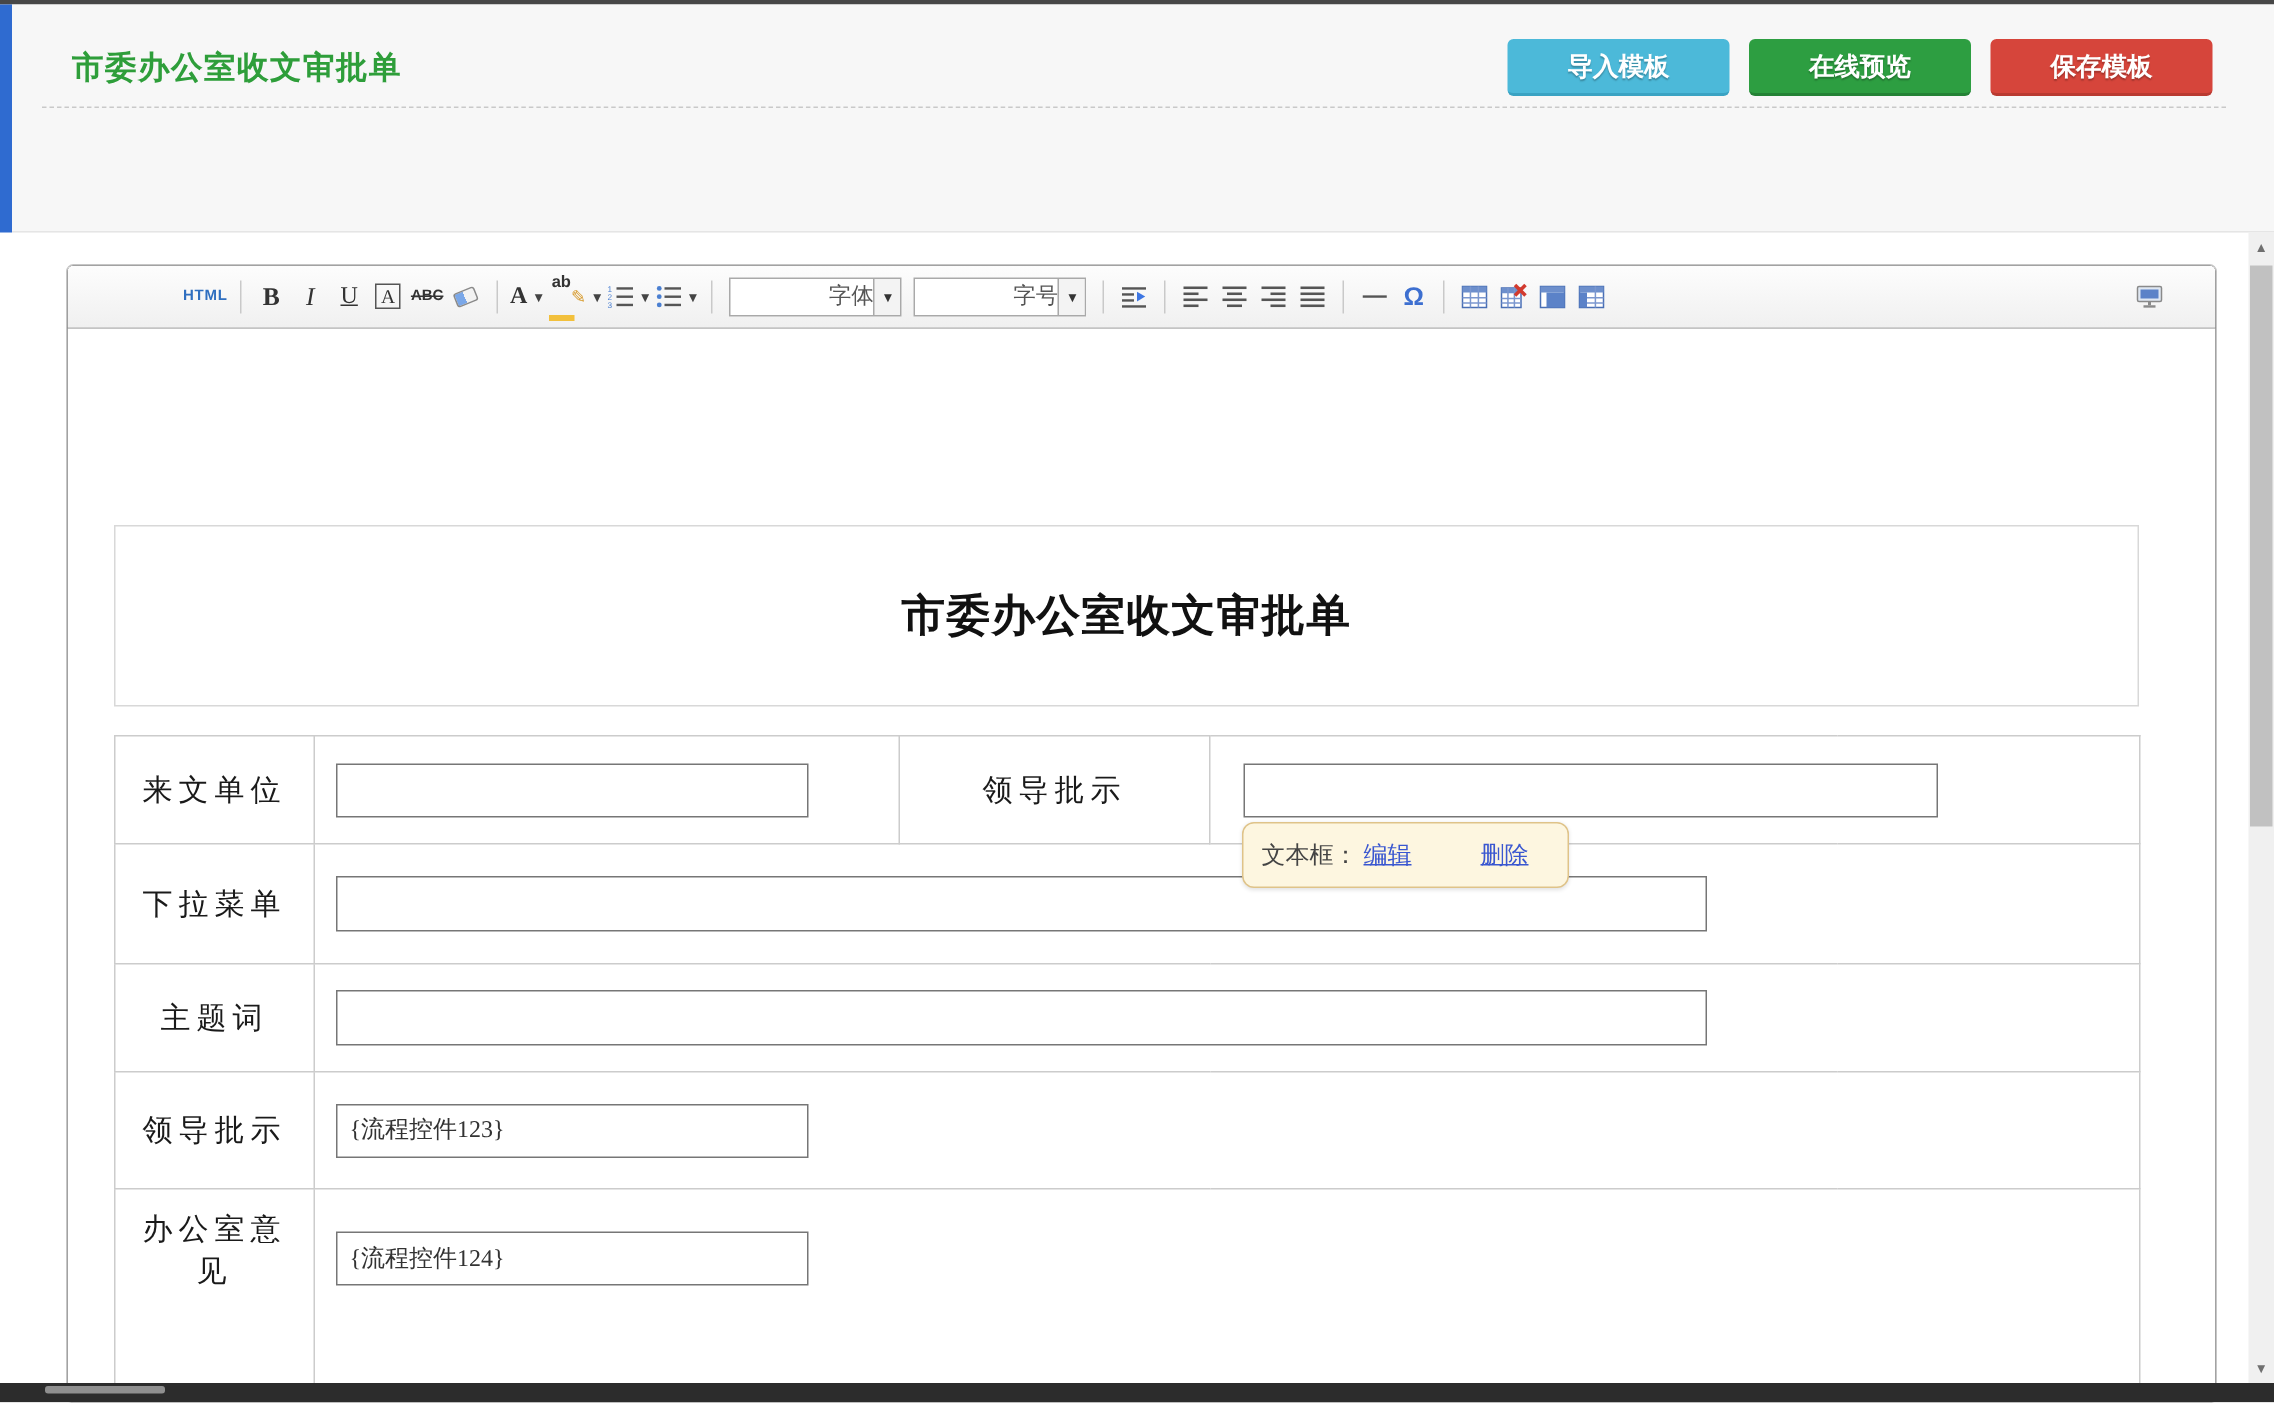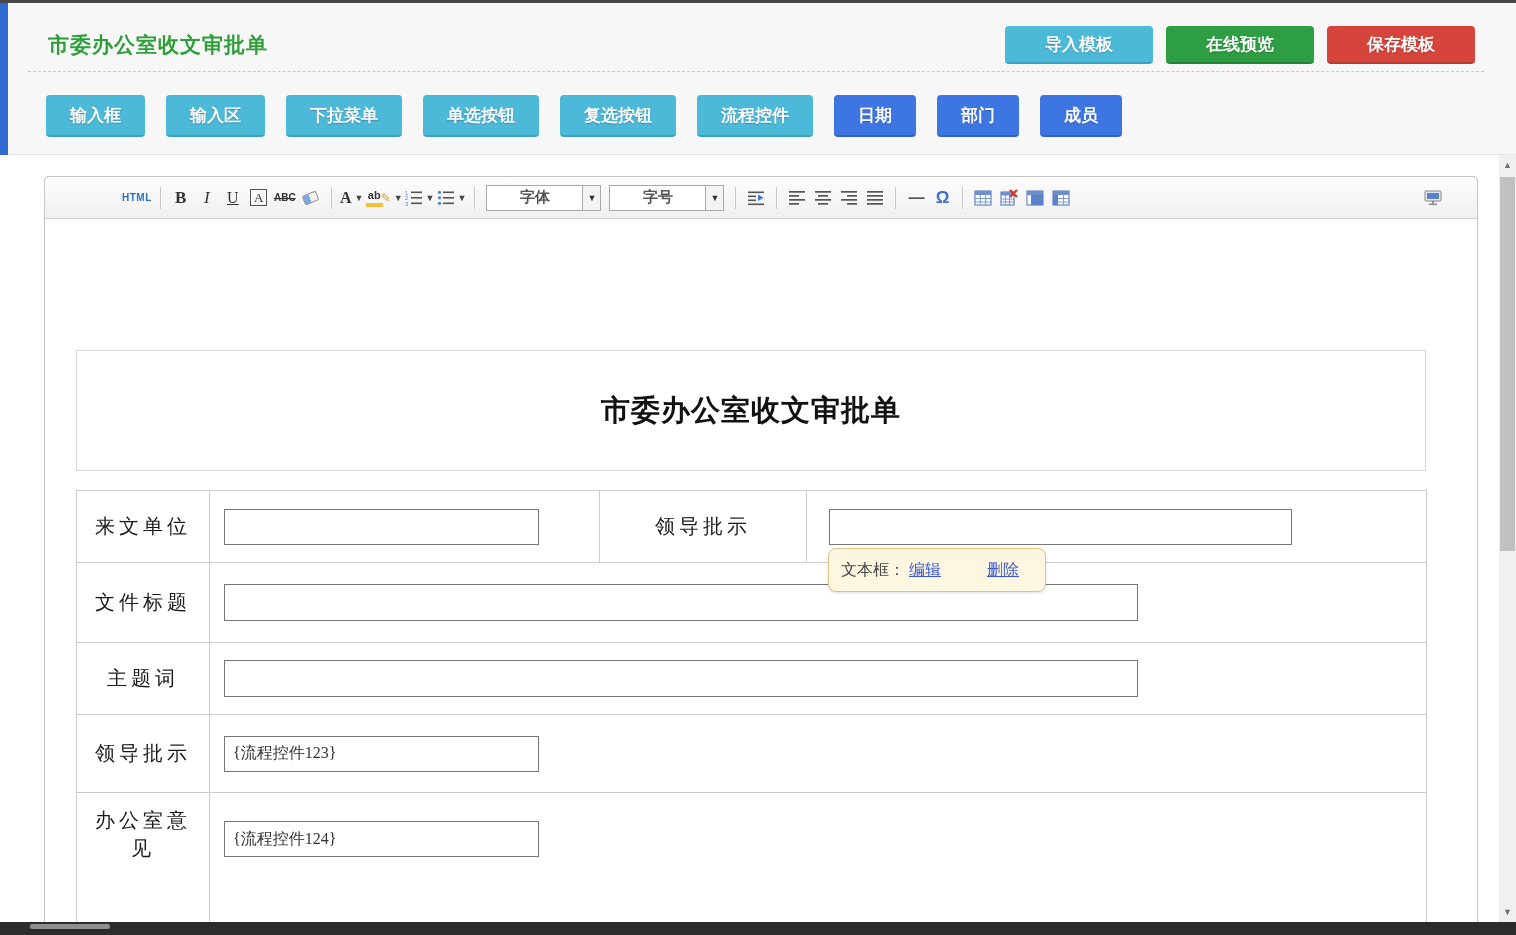--- a/index.html
+++ b/index.html
@@ -46,25 +46,25 @@
   .tsep { width:1px; height:22px; background:#c9c9c9; margin:0 7px; }
   .g-html { font-size:10px; font-weight:bold; color:#2f6fc0; letter-spacing:.5px; }
   .g-b { font-family:"Liberation Serif",serif; font-weight:bold; font-size:17px; }
   .g-i { font-family:"Liberation Serif",serif; font-style:italic; font-size:17px; }
   .g-u { font-family:"Liberation Serif",serif; font-size:16px; text-decoration:underline; }
   .g-box { font-family:"Liberation Serif",serif; font-size:13px; border:1px solid #555; padding:0 3px; line-height:15px; }
   .g-strike { font-size:10px; font-weight:bold; text-decoration:line-through; letter-spacing:0;text-align:right; }
   .eraser { width:15px; height:10px; transform:rotate(-22deg); border:1px solid #8a8a8a; border-radius:2px;
             background:linear-gradient(90deg,#7aa7e8 45%,#f2f2f2 45%); }
   .caret { font-size:9px; color:#444; margin-left:3px; }
-  .hl { position:relative; font-size:11px; font-weight:bold; line-height:11px; padding:2px 2px 2px 2px;
+  .hl { position:relative; font-size:11px; font-weight:bold; line-height:11px; padding:2px 2px 16px 2px;
         border-bottom:4px solid #f2c03c; }
   .combo { display:flex; align-items:center; width:115px; height:26px; background:#fff;
            border:1px solid #a9a9a9; margin:0 4px; cursor:pointer; }
-  .combo .val { flex:1; text-align:center; font-size:15px; color:#555;font-weight:bold; }
+  .combo .val { flex:1; text-align:right; font-size:15px; color:#555; }
   .combo .dd { width:18px; height:100%; border-left:1px solid #a9a9a9; display:flex; align-items:center;
                justify-content:center; font-size:9px; color:#333; background:#f3f3f3; }
   .g-hr { font-size:16px; font-weight:bold; color:#555; }
   .g-omega { font-size:17px; font-weight:bold; color:#3d6fd0; }
   .ti.right-end { margin-left:auto; margin-right:18px; }
 
   
   .doc { position:relative; height:717px; background:#fff; }
   .doc-title { position:absolute; left:31px; top:131px; width:1350px; height:121px;
                border:1px solid #d8d8d8; display:flex; align-items:center; justify-content:center; }
@@ -100,31 +100,20 @@
   <div class="left-blue"></div>
 
   <div class="header">
     <div class="hd-title">市委办公室收文审批单</div>
     <div class="hd-actions">
       <button class="btn action cyan">导入模板</button>
       <button class="btn action green">在线预览</button>
       <button class="btn action red">保存模板</button>
     </div>
     <div class="hd-dashed"></div>
-    <div class="hd-widgets">
-      <button class="btn cyan">输入框</button>
-      <button class="btn cyan">输入区</button>
-      <button class="btn cyan">下拉菜单</button>
-      <button class="btn cyan">单选按钮</button>
-      <button class="btn cyan">复选按钮</button>
-      <button class="btn cyan">流程控件</button>
-      <button class="btn blue">日期</button>
-      <button class="btn blue">部门</button>
-      <button class="btn blue">成员</button>
-    </div>
   </div>
 
   <div class="editor">
     <div class="toolbar">
       <span class="ti">
           <span class="g-html">HTML</span>
         </span>
       <span class="tsep"></span>
       <span class="ti g-b">B</span>
       <span class="ti g-i">I</span>
@@ -294,21 +283,21 @@
           <td class="lbl">来文单位</td>
           <td class="fld" colspan="2">
                 <input class="inp" style="width: 315px; height: 34px;">
               </td>
           <td class="lbl">领导批示</td>
           <td class="fld" colspan="4" style="padding-left:22px;">
                 <input class="inp" style="width: 463px; height: 34px;">
               </td>
         </tr>
         <tr style="height:80px;">
-          <td class="lbl">文件标题</td>
+          <td class="lbl">下拉菜单</td>
           <td class="fld" colspan="7">
                 <input class="inp" style="width: 914px; height: 37px;">
               </td>
         </tr>
         <tr style="height:72px;">
           <td class="lbl">主题词</td>
           <td class="fld" colspan="7">
                 <input class="inp" style="width: 914px; height: 37px;">
               </td>
         </tr>

